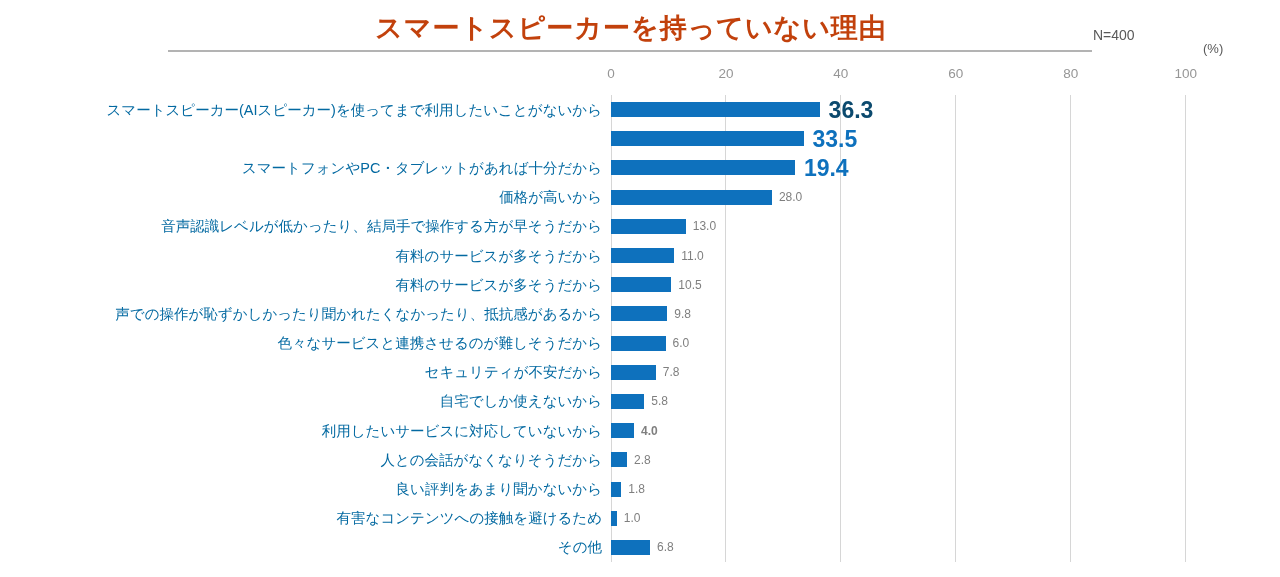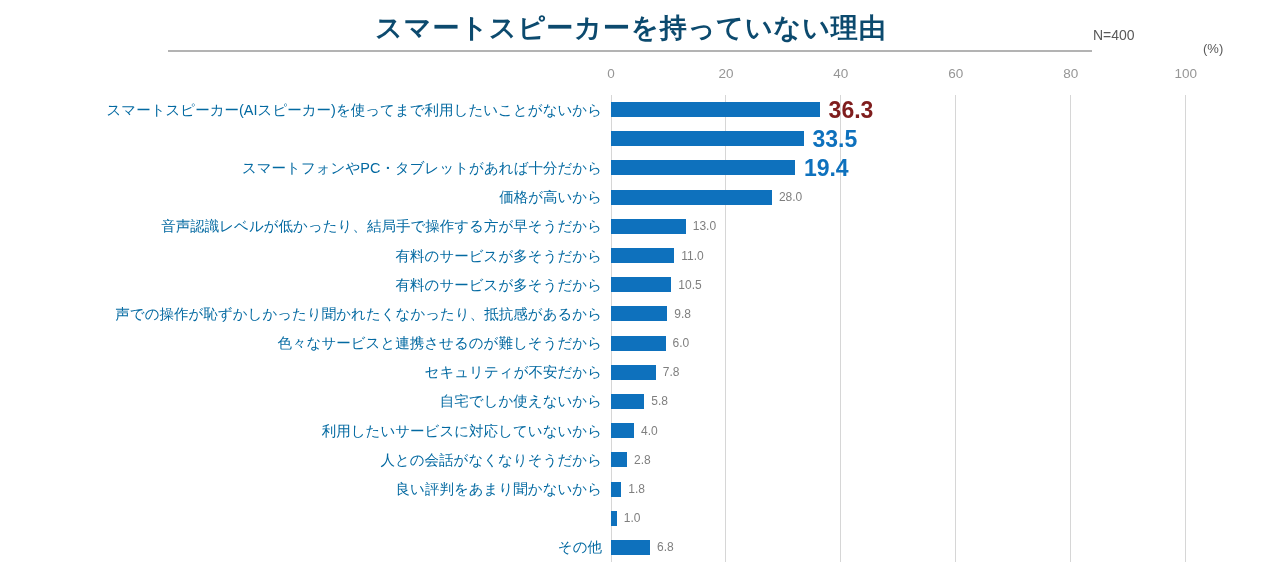--- a/index.html
+++ b/index.html
@@ -7,21 +7,21 @@
     position:relative;
     width:1280px;height:577px;
     background:#ffffff;
     font-family:"Liberation Sans","DejaVu Sans",sans-serif;
     overflow:hidden;
   }
   .abs{position:absolute;}
   #chart-title{
     top:10px;left:170px;width:922px;
     text-align:center;
-    font-size:27px;font-weight:700;color:#0c4a6e;
+    font-size:27px;font-weight:700;color:#c2410c;
     letter-spacing:1px;
     white-space:nowrap;
   }
   #title-underline{
     top:50px;left:168px;width:924px;height:2px;
     background:#b3b3b3;
   }
   #sample-size-label{
     top:27px;left:1093px;
     font-size:14px;color:#595959;
@@ -74,21 +74,21 @@
       <div class="gridline" style="left: 840.38px; background: rgb(214, 214, 214);"></div>
       <div class="tick-label" style="left: 840.88px;">40</div>
       <div class="gridline" style="left: 955.32px; background: rgb(214, 214, 214);"></div>
       <div class="tick-label" style="left: 955.82px;">60</div>
       <div class="gridline" style="left: 1070.26px; background: rgb(214, 214, 214);"></div>
       <div class="tick-label" style="left: 1070.76px;">80</div>
       <div class="gridline" style="left: 1185.2px; background: rgb(214, 214, 214);"></div>
       <div class="tick-label" style="left: 1185.7px;">100</div>
       <div class="cat-label" style="top: 99.5938px;">スマートスピーカー(AIスピーカー)を使ってまで利用したいことがないから</div>
       <div class="bar" style="left: 611px; top: 102.094px; width: 208.616px; background: rgb(14, 113, 189);"></div>
-      <div class="val-big" style="left: 828.616px; top: 96.5938px; color: #7f1d1d;">36.3</div>
+      <div class="val-big" style="left: 828.616px; top: 96.5938px; color: #0c4a6e;">36.3</div>
       <div class="bar" style="left: 611px; top: 131.281px; width: 192.524px; background: rgb(14, 113, 189);"></div>
       <div class="val-big" style="left: 812.524px; top: 125.781px; color: rgb(14, 113, 189);">33.5</div>
       <div class="cat-label" style="top: 157.969px;">スマートフォンやPC・タブレットがあれば十分だから</div>
       <div class="bar" style="left: 611px; top: 160.469px; width: 183.904px; background: rgb(14, 113, 189);"></div>
       <div class="val-big" style="left: 803.904px; top: 154.969px; color: rgb(14, 113, 189);">19.4</div>
       <div class="cat-label" style="top: 187.156px;">価格が高いから</div>
       <div class="bar" style="left: 611px; top: 189.656px; width: 160.916px; background: rgb(14, 113, 189);"></div>
       <div class="val-small" style="left: 778.916px; top: 190.156px;">28.0</div>
       <div class="cat-label" style="top: 216.344px;">音声認識レベルが低かったり、結局手で操作する方が早そうだから</div>
       <div class="bar" style="left: 611px; top: 218.844px; width: 74.711px; background: rgb(14, 113, 189);"></div>
@@ -106,26 +106,27 @@
       <div class="bar" style="left: 611px; top: 335.594px; width: 54.5965px; background: rgb(14, 113, 189);"></div>
       <div class="val-small" style="left: 672.596px; top: 336.094px;">6.0</div>
       <div class="cat-label" style="top: 362.281px;">セキュリティが不安だから</div>
       <div class="bar" style="left: 611px; top: 364.781px; width: 44.8266px; background: rgb(14, 113, 189);"></div>
       <div class="val-small" style="left: 662.827px; top: 365.281px;">7.8</div>
       <div class="cat-label" style="top: 391.469px;">自宅でしか使えないから</div>
       <div class="bar" style="left: 611px; top: 393.969px; width: 33.3326px; background: rgb(14, 113, 189);"></div>
       <div class="val-small" style="left: 651.333px; top: 394.469px;">5.8</div>
       <div class="cat-label" style="top: 420.656px;">利用したいサービスに対応していないから</div>
       <div class="bar" style="left: 611px; top: 423.156px; width: 22.988px; background: rgb(14, 113, 189);"></div>
-      <div class="val-small" style="left: 640.988px; top: 423.656px;">4.0</div>
+      <div class="val-small" style="left: 640.988px; top: 423.656px; font-weight: bold;">4.0</div>
       <div class="cat-label" style="top: 449.844px;">人との会話がなくなりそうだから</div>
       <div class="bar" style="left: 611px; top: 452.344px; width: 16.0916px; background: rgb(14, 113, 189);"></div>
       <div class="val-small" style="left: 634.092px; top: 452.844px;">2.8</div>
       <div class="cat-label" style="top: 479.031px;">良い評判をあまり聞かないから</div>
       <div class="bar" style="left: 611px; top: 481.531px; width: 10.3446px; background: rgb(14, 113, 189);"></div>
       <div class="val-small" style="left: 628.345px; top: 482.031px;">1.8</div>
+      <div class="cat-label" style="top: 508.219px;">有害なコンテンツへの接触を避けるため</div>
       <div class="bar" style="left: 611px; top: 510.719px; width: 5.747px; background: rgb(14, 113, 189);"></div>
       <div class="val-small" style="left: 623.747px; top: 511.219px;">1.0</div>
       <div class="cat-label" style="top: 537.406px;">その他</div>
       <div class="bar" style="left: 611px; top: 539.906px; width: 39.0796px; background: rgb(14, 113, 189);"></div>
       <div class="val-small" style="left: 657.08px; top: 540.406px;">6.8</div>
     </div>
 </div>
 
 </body></html>

